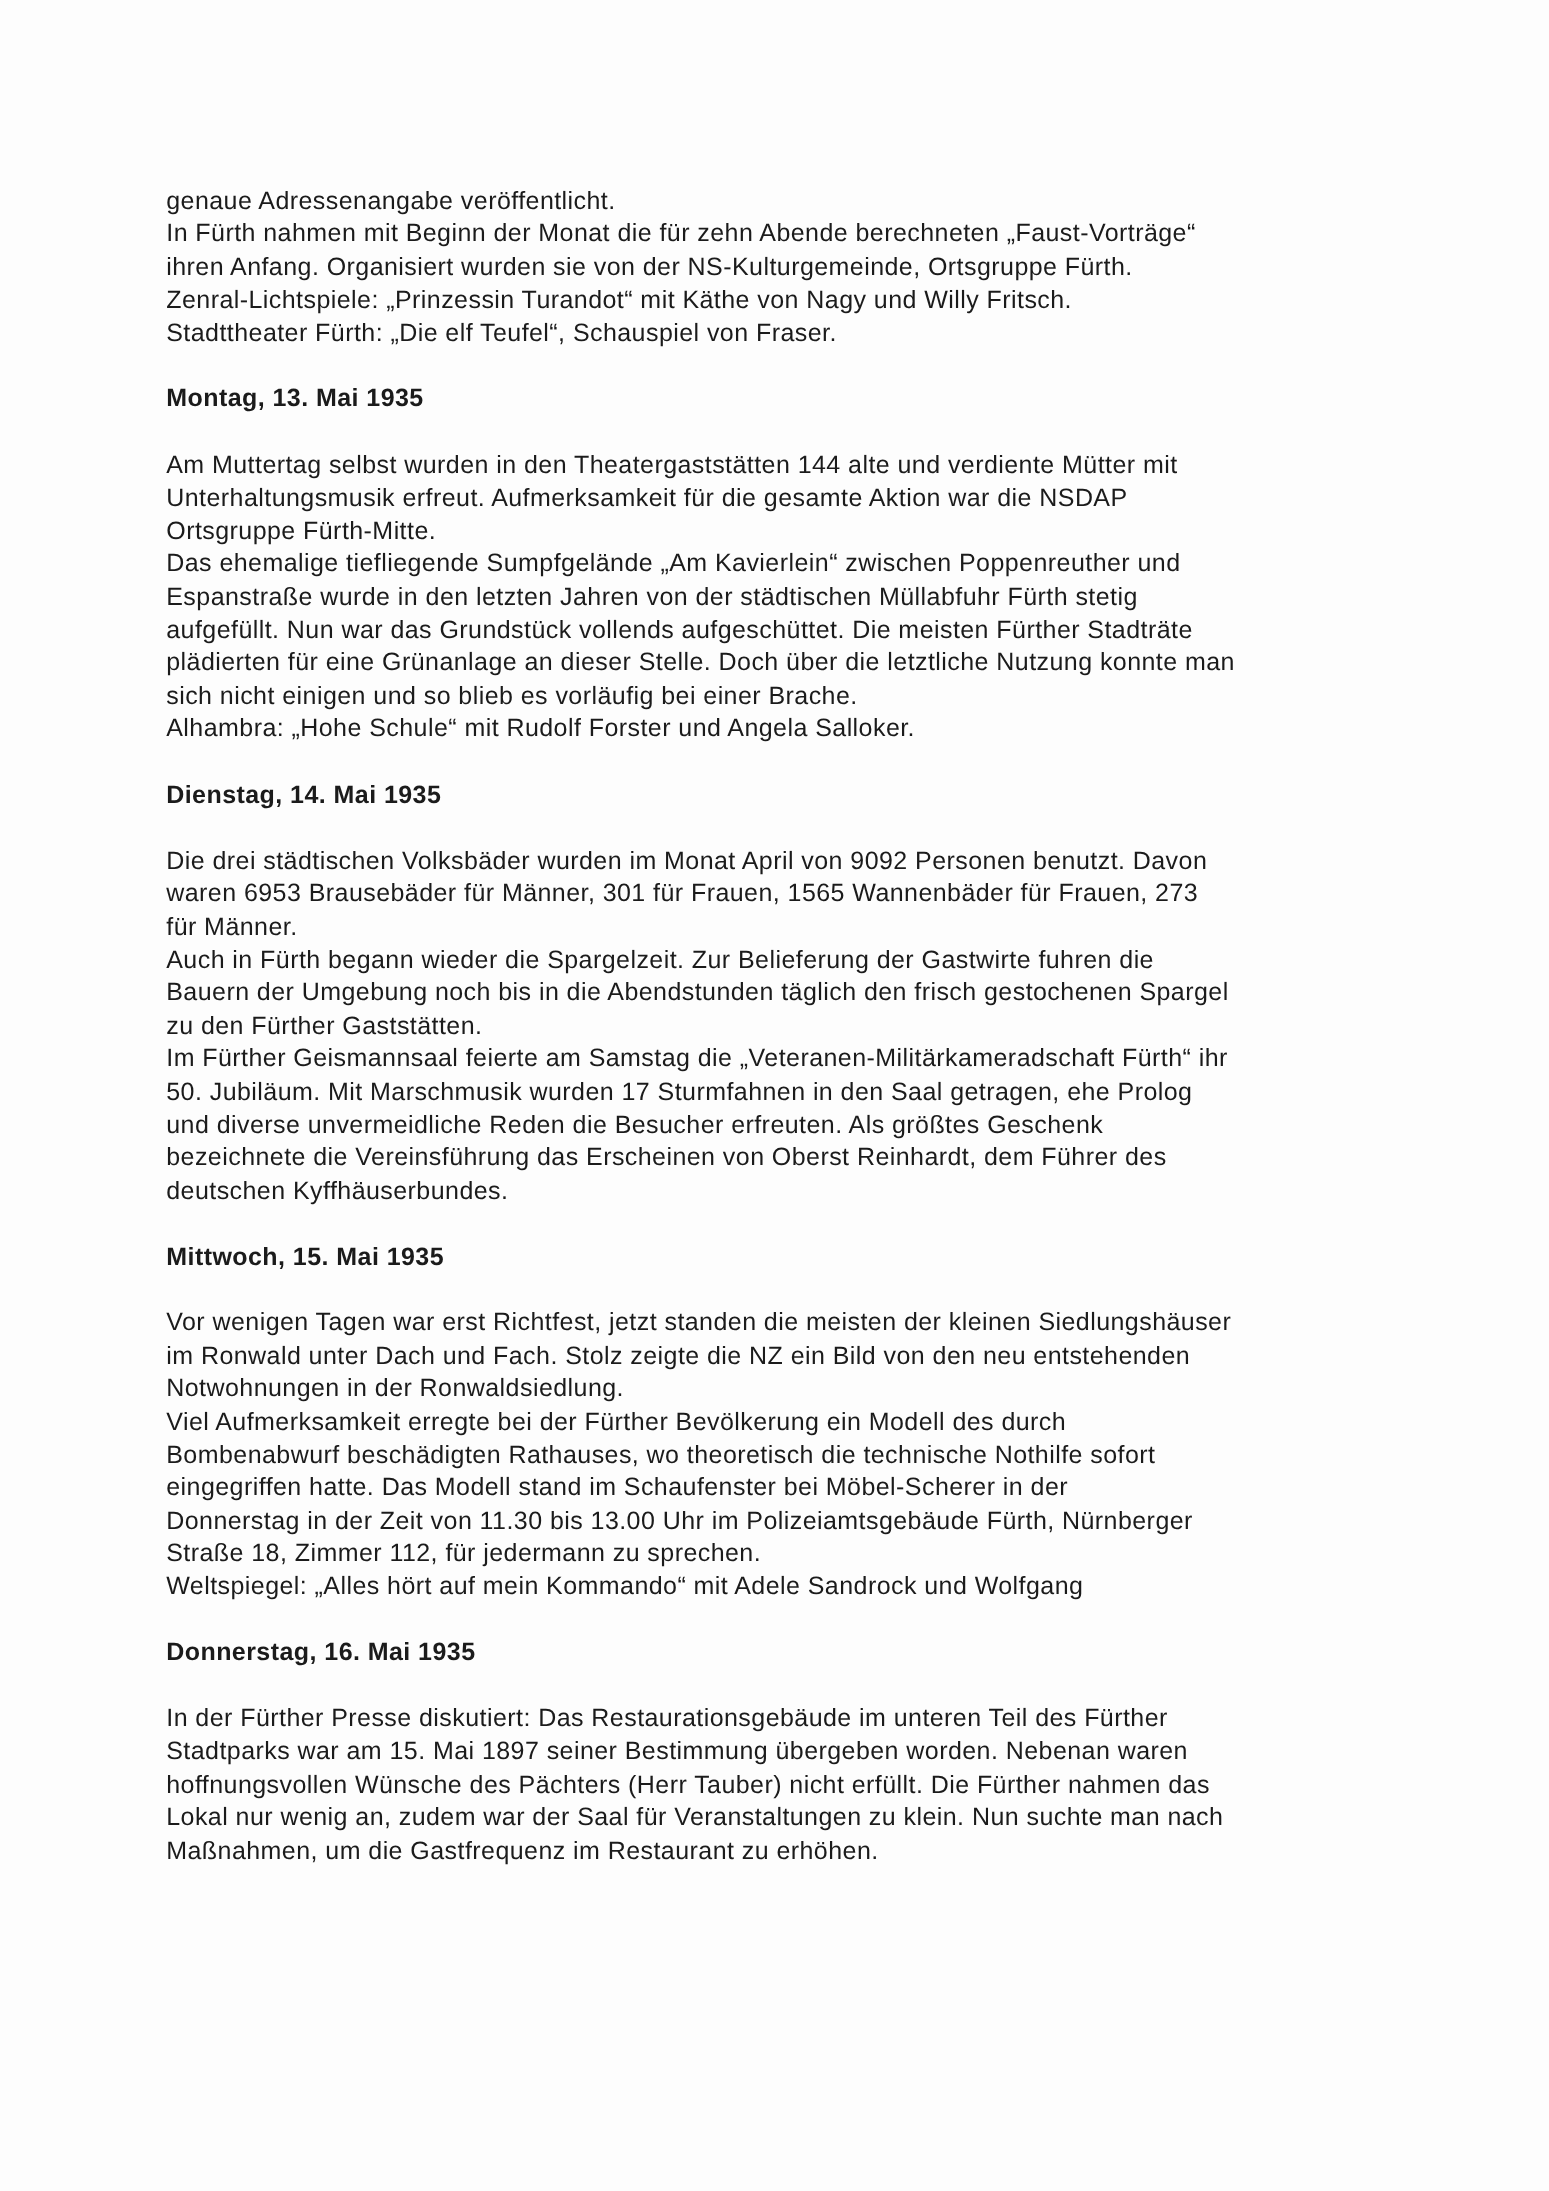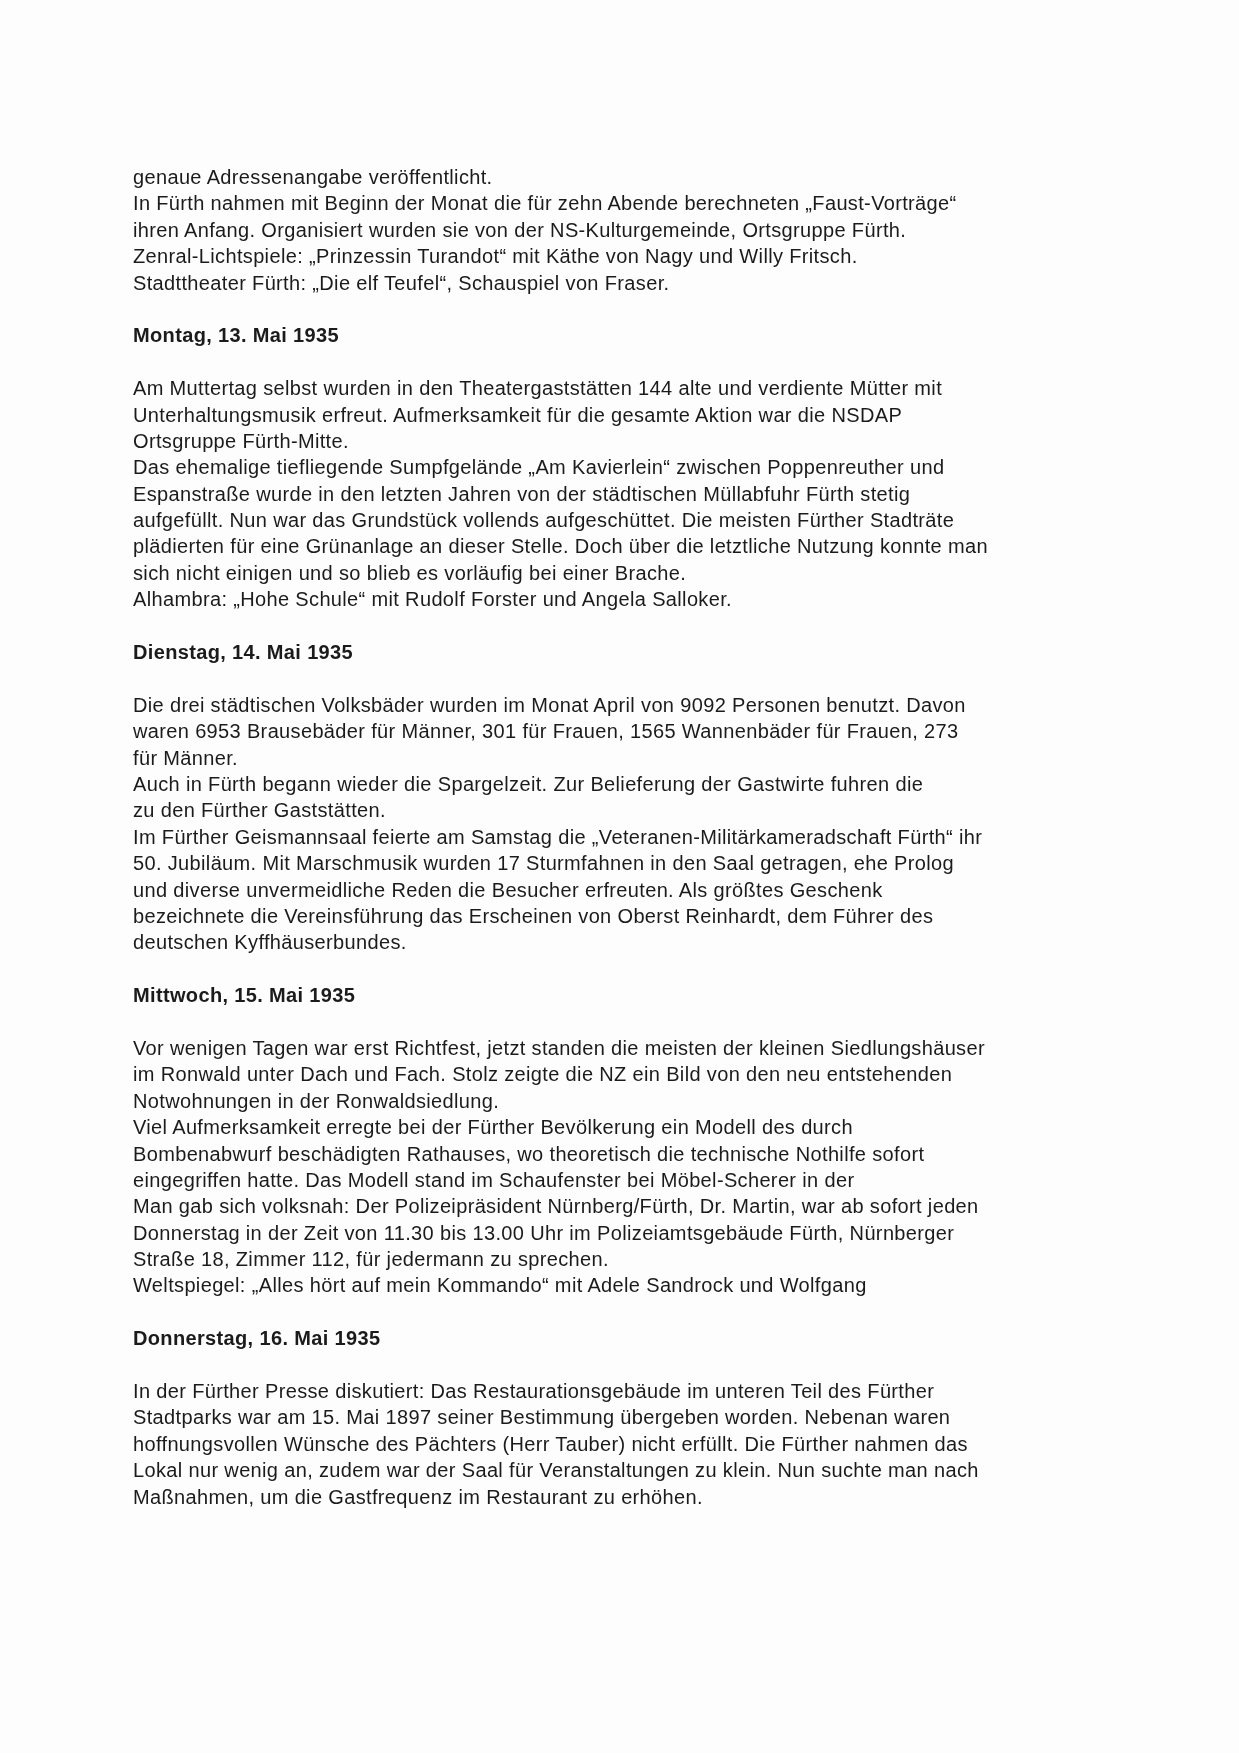--- a/index.html
+++ b/index.html
@@ -11,21 +11,21 @@
     position: relative;
     width: 1239px;
     height: 1753px;
     background: #fdfdfd;
     overflow: hidden;
     font-family: "Liberation Sans", "DejaVu Sans", sans-serif;
   }
   .doc-content {
     position: absolute;
     left: 133px;
-    top: 164px;
+    top: 148px;
     width: 1000px;
     font-size: 20px;
     line-height: 26.4px;
     letter-spacing: 0.35px;
     color: #1b1b1b;
     -webkit-font-smoothing: antialiased;
   }
   .doc-section {
     margin: 0;
   }
@@ -62,36 +62,36 @@
         <div class="doc-line">plädierten für eine Grünanlage an dieser Stelle. Doch über die letztliche Nutzung konnte man</div>
         <div class="doc-line">sich nicht einigen und so blieb es vorläufig bei einer Brache.</div>
         <div class="doc-line">Alhambra: „Hohe Schule“ mit Rudolf Forster und Angela Salloker.</div>
       </div>
       <div class="doc-section">
         <div class="sec-heading">Dienstag, 14. Mai 1935</div>
         <div class="doc-line">Die drei städtischen Volksbäder wurden im Monat April von 9092 Personen benutzt. Davon</div>
         <div class="doc-line">waren 6953 Brausebäder für Männer, 301 für Frauen, 1565 Wannenbäder für Frauen, 273</div>
         <div class="doc-line">für Männer.</div>
         <div class="doc-line">Auch in Fürth begann wieder die Spargelzeit. Zur Belieferung der Gastwirte fuhren die</div>
+        <div class="doc-line">Bauern der Umgebung noch bis in die Abendstunden täglich den frisch gestochenen Spargel</div>
         <div class="doc-line">zu den Fürther Gaststätten.</div>
         <div class="doc-line">Im Fürther Geismannsaal feierte am Samstag die „Veteranen-Militärkameradschaft Fürth“ ihr</div>
         <div class="doc-line">50. Jubiläum. Mit Marschmusik wurden 17 Sturmfahnen in den Saal getragen, ehe Prolog</div>
         <div class="doc-line">und diverse unvermeidliche Reden die Besucher erfreuten. Als größtes Geschenk</div>
         <div class="doc-line">bezeichnete die Vereinsführung das Erscheinen von Oberst Reinhardt, dem Führer des</div>
         <div class="doc-line">deutschen Kyffhäuserbundes.</div>
       </div>
       <div class="doc-section">
         <div class="sec-heading">Mittwoch, 15. Mai 1935</div>
         <div class="doc-line">Vor wenigen Tagen war erst Richtfest, jetzt standen die meisten der kleinen Siedlungshäuser</div>
         <div class="doc-line">im Ronwald unter Dach und Fach. Stolz zeigte die NZ ein Bild von den neu entstehenden</div>
         <div class="doc-line">Notwohnungen in der Ronwaldsiedlung.</div>
         <div class="doc-line">Viel Aufmerksamkeit erregte bei der Fürther Bevölkerung ein Modell des durch</div>
         <div class="doc-line">Bombenabwurf beschädigten Rathauses, wo theoretisch die technische Nothilfe sofort</div>
         <div class="doc-line">eingegriffen hatte. Das Modell stand im Schaufenster bei Möbel-Scherer in der</div>
-        <div class="doc-line">Man gab sich volksnah: Der Polizeipräsident Nürnberg/Fürth, Dr. Martin, war ab sofort jeden</div>
         <div class="doc-line">Donnerstag in der Zeit von 11.30 bis 13.00 Uhr im Polizeiamtsgebäude Fürth, Nürnberger</div>
         <div class="doc-line">Straße 18, Zimmer 112, für jedermann zu sprechen.</div>
         <div class="doc-line">Weltspiegel: „Alles hört auf mein Kommando“ mit Adele Sandrock und Wolfgang</div>
       </div>
       <div class="doc-section">
         <div class="sec-heading">Donnerstag, 16. Mai 1935</div>
         <div class="doc-line">In der Fürther Presse diskutiert: Das Restaurationsgebäude im unteren Teil des Fürther</div>
         <div class="doc-line">Stadtparks war am 15. Mai 1897 seiner Bestimmung übergeben worden. Nebenan waren</div>
         <div class="doc-line">hoffnungsvollen Wünsche des Pächters (Herr Tauber) nicht erfüllt. Die Fürther nahmen das</div>
         <div class="doc-line">Lokal nur wenig an, zudem war der Saal für Veranstaltungen zu klein. Nun suchte man nach</div>

